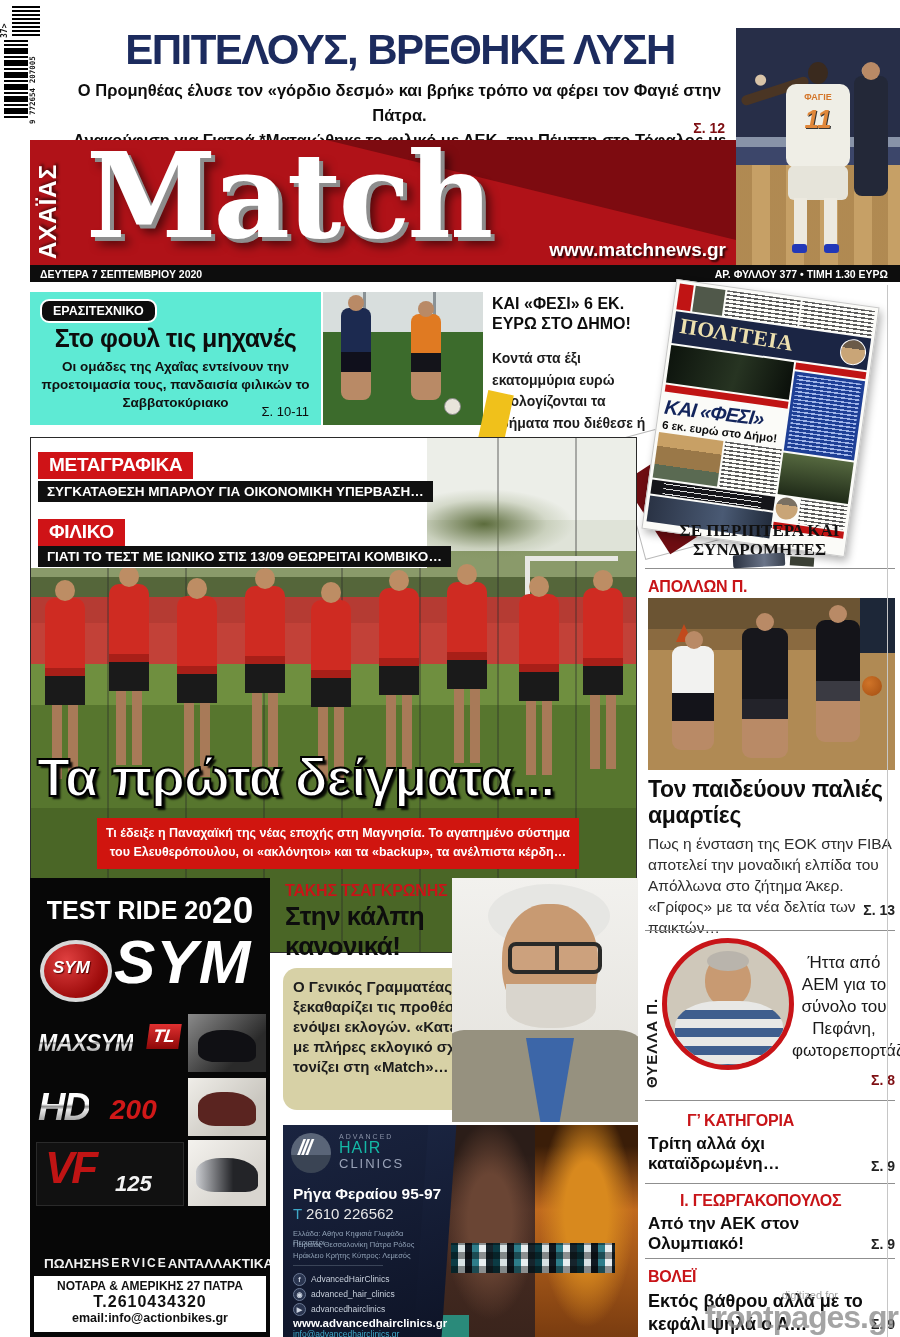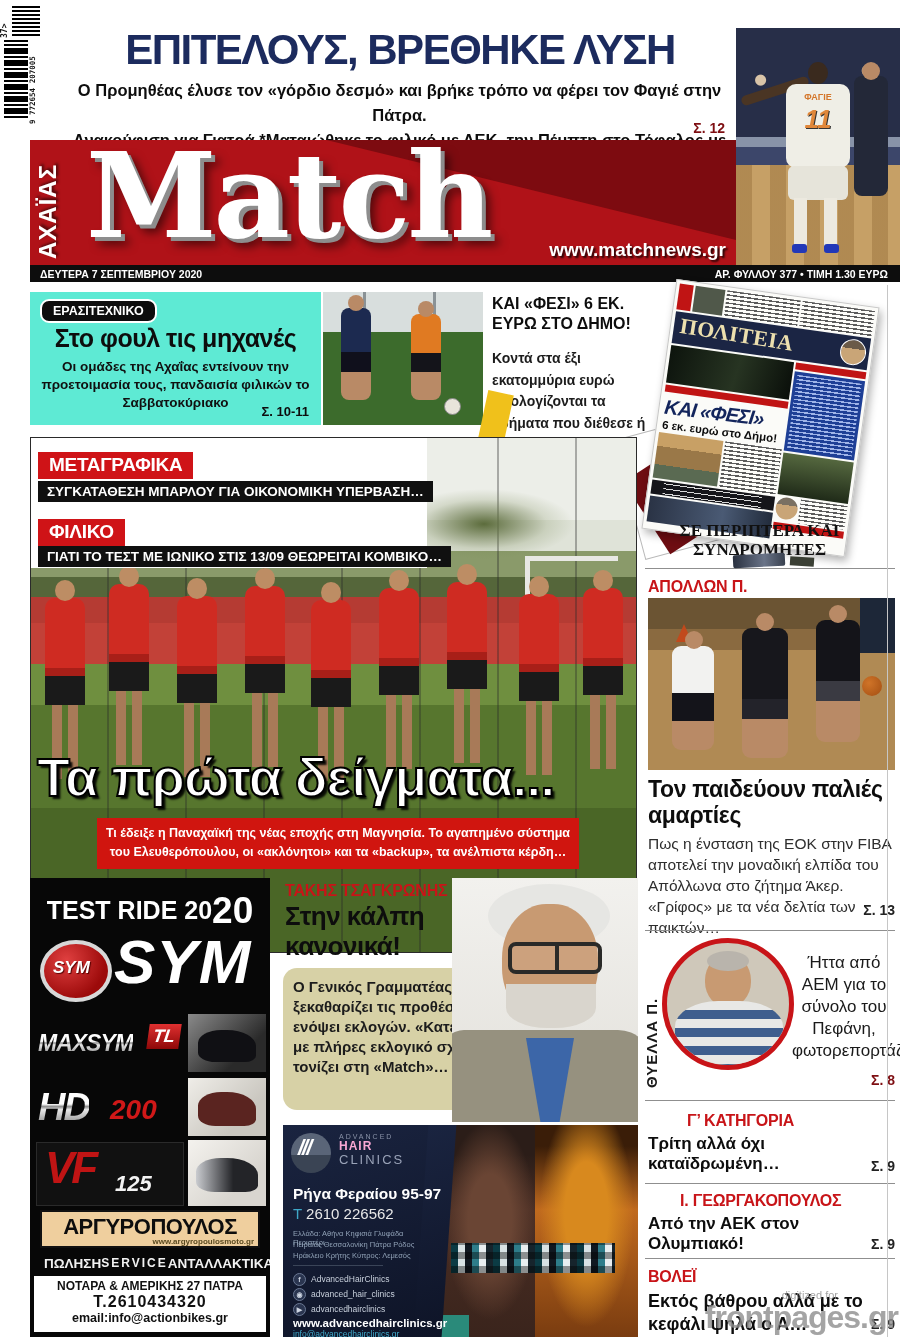--- a/index.html
+++ b/index.html
@@ -64,21 +64,21 @@
     padding:0 12px 0 10px;box-sizing:border-box;}
 
   
   #amateur-box{left:30px;top:292px;width:291px;height:133px;background:#5eead4;}
   #amateur-tag{left:10px;top:7px;background:#0d0d0d;color:#fff;font-size:12.5px;font-weight:bold;
     padding:3px 11px;border-radius:9px;border:2px solid #fff;}
   #amateur-headline{left:0;top:32px;width:100%;text-align:center;font-size:25px;font-weight:bold;
     letter-spacing:-0.5px;color:#0d0d0d;}
   #amateur-text{left:8px;top:66px;width:275px;text-align:center;font-size:13.5px;font-weight:bold;
     color:#101010;line-height:1.35;}
-  #amateur-pageref{right:12px;bottom:6px;font-size:13px;font-weight:bold;color:#0d0d0d;text-align:center;}
+  #amateur-pageref{right:12px;bottom:6px;font-size:13px;font-weight:normal;color:#0d0d0d;text-align:center;}
 
   
   #sc-photo{left:323px;top:292px;width:160px;height:133px;overflow:hidden;
     background:linear-gradient(180deg,#d8dedd 0 30%,#3c6b2c 30% 100%);}
   .sc-post{top:0;width:3px;height:35%;background:#8a9296;}
   .sc-p1{left:88px;top:22px;width:30px;height:86px;border-radius:8px;
     background:linear-gradient(#e07a22 0 45%,#14141a 45% 68%,#b98a66 68%);}
   .sc-p2{left:18px;top:16px;width:30px;height:92px;border-radius:8px;
     background:linear-gradient(#1c2a50 0 48%,#10101c 48% 70%,#b98a66 70%);}
   .sc-p1::before,.sc-p2::before{content:"";position:absolute;left:7px;top:-13px;width:16px;height:16px;
@@ -224,21 +224,21 @@
   
   #hair-ad{left:283px;top:1125px;width:355px;height:212px;overflow:hidden;background:#10182c;}
   #hair-left{left:0;top:0;width:152px;height:100%;background:linear-gradient(160deg,#1a2440,#0e1427);z-index:2;}
   #hair-left::after{content:"";position:absolute;right:-14px;top:0;width:28px;height:100%;
     background:linear-gradient(160deg,#1a2440,#0e1427);transform:skewX(-4deg);}
   #hair-logo{left:8px;top:8px;width:40px;height:40px;border-radius:50%;
     background:linear-gradient(#5a6578 0 55%,#3a4454 55%);overflow:hidden;}
   #hair-logo span{position:absolute;left:7px;top:2px;color:#fff;font-size:22px;font-weight:bold;font-style:italic;letter-spacing:-2px;}
   #hair-brand{left:56px;top:8px;line-height:1.05;}
   #hb1{font-size:7px;color:#8a93a8;letter-spacing:2px;}
-  #hb2{font-size:12px;color:#f9a8d4;font-weight:bold;letter-spacing:1px;}
+  #hb2{font-size:16px;color:#14b8a6;font-weight:normal;letter-spacing:1px;}
   #hb3{font-size:13px;color:#9aa3b8;letter-spacing:2px;}
   #hair-addr{left:10px;top:60px;font-size:15.5px;font-weight:bold;color:#fff;}
   #hair-phone{left:10px;top:80px;font-size:15px;color:#e8e8e8;}
   #hair-phone .t{color:#3fa8c8;}
   .hair-loc{left:10px;width:138px;font-size:7.5px;color:#8fa0b5;line-height:1.2;}
   #hl1{top:104px;} #hl2{top:115px;} #hl3{top:126px;}
   #hair-div{left:10px;top:140px;width:90px;height:1px;background:#3a4458;}
   .soc-row{left:10px;height:12px;display:flex;align-items:center;gap:5px;}
   #sr1{top:148px;} #sr2{top:163px;} #sr3{top:178px;}
   .soc-ic{width:11px;height:11px;border-radius:50%;background:#2a3550;border:1px solid #6a7894;
@@ -547,24 +547,20 @@
     <div class="abs" id="ph-hd">
         <div class="scooter"></div>
       </div>
     <div class="abs" id="row-vf">
       <span class="abs" id="vf-txt">VF</span>
       <span class="abs" id="vf-num">125</span>
     </div>
     <div class="abs" id="ph-vf">
         <div class="scooter"></div>
       </div>
-    <div class="abs" id="dealer-box">
-      <div class="abs" id="dealer-name">ΑΡΓΥΡΟΠΟΥΛΟΣ</div>
-      <div class="abs" id="dealer-site">www.argyropoulosmoto.gr</div>
-    </div>
     <div class="abs" id="sym-services">
       <span>ΠΩΛΗΣΗ</span>
       <span>SERVICE</span>
       <span>ΑΝΤΑΛΛΑΚΤΙΚΑ</span>
     </div>
     <div class="abs" id="sym-addr">
       <div id="sym-a1">ΝΟΤΑΡΑ &amp; ΑΜΕΡΙΚΗΣ 27  ΠΑΤΡΑ</div>
       <div id="sym-a2">Τ.2610434320</div>
       <div id="sym-a3">email:info@actionbikes.gr</div>
     </div>

